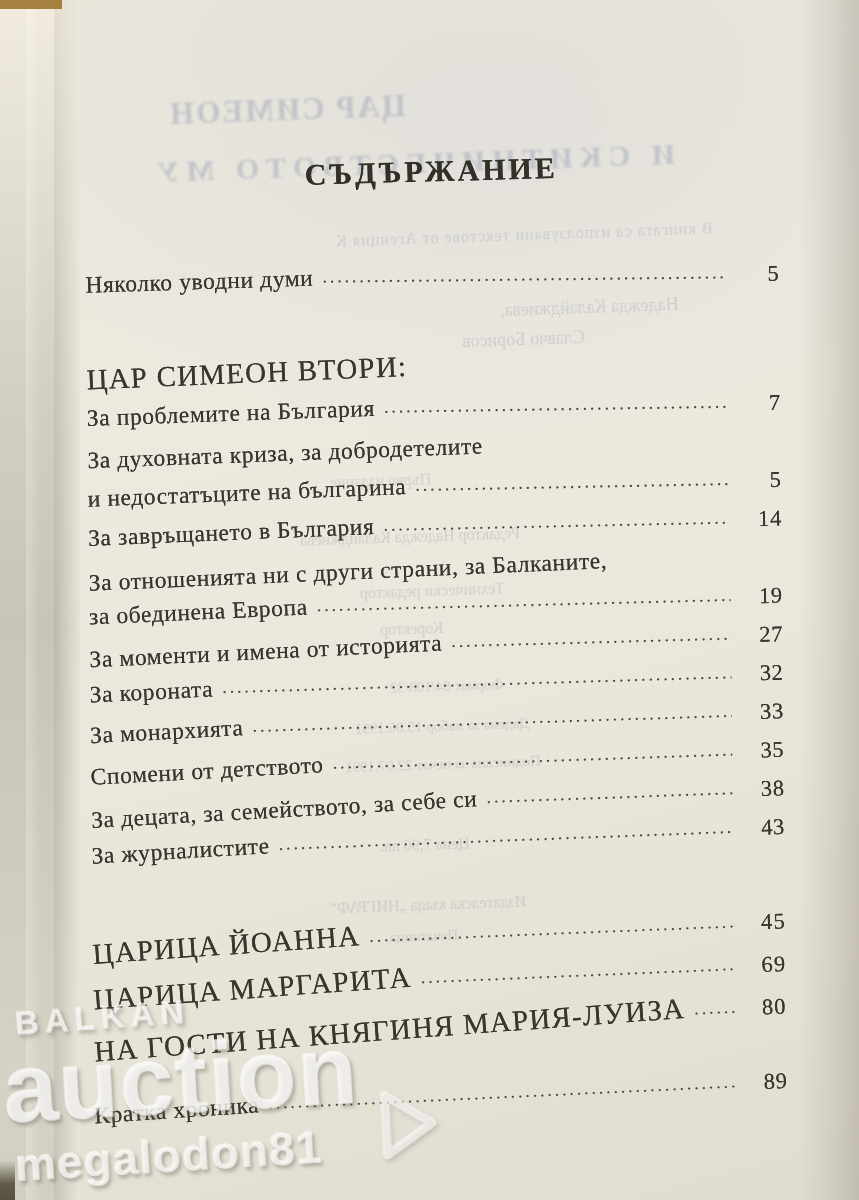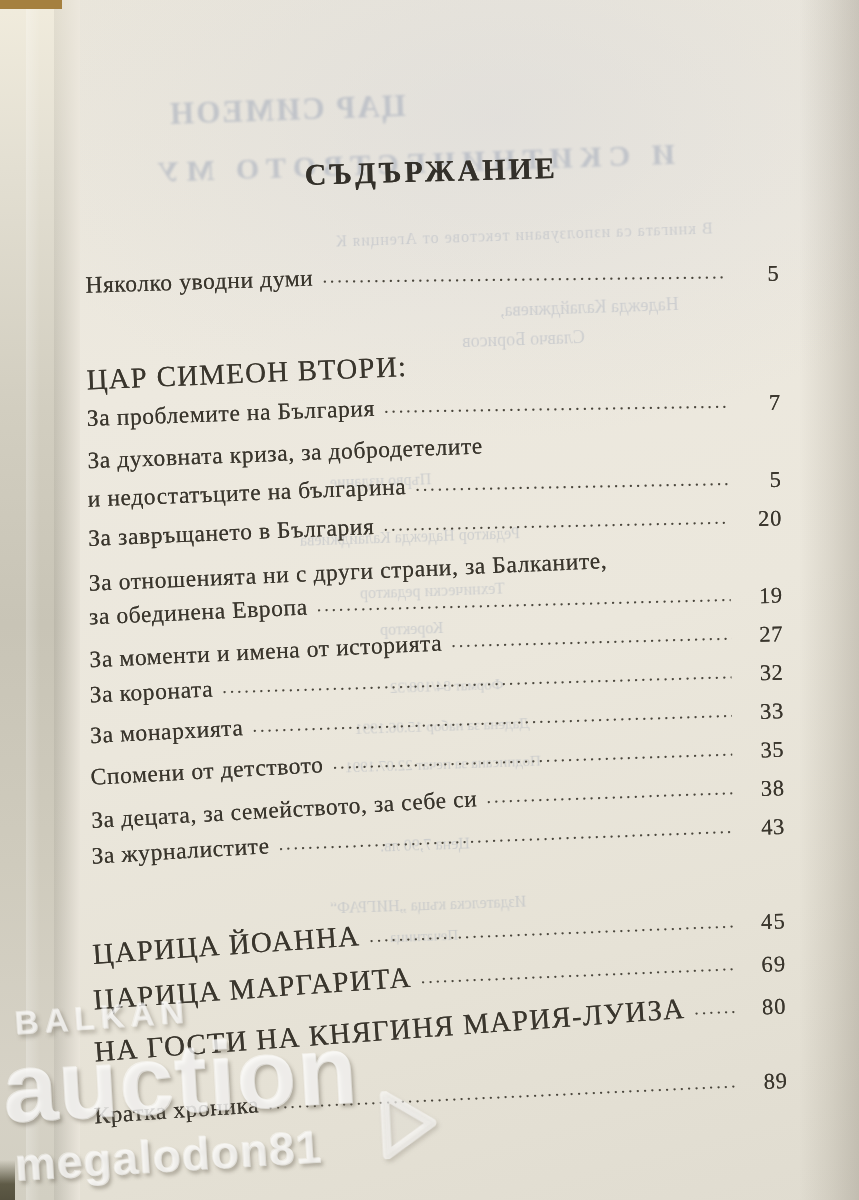--- a/index.html
+++ b/index.html
@@ -156,21 +156,21 @@
           <span class="toc-label">За духовната криза, за добродетелите</span>
         </div>
         <div class="toc-row" style="transform: rotate(-0.48deg);">
           <span class="toc-label">и недостатъците на българина</span>
           <span class="leader-dots">........................................................................................................................</span>
           <span class="page-num">5</span>
         </div>
         <div class="toc-row" style="transform: rotate(-0.6deg);">
           <span class="toc-label">За завръщането в България</span>
           <span class="leader-dots">........................................................................................................................</span>
-          <span class="page-num">20</span>
+          <span class="page-num">14</span>
         </div>
         <div class="toc-row" style="transform: rotate(-0.72deg);">
           <span class="toc-label">За отношенията ни с други страни, за Балканите,</span>
         </div>
         <div class="toc-row" style="transform: rotate(-0.84deg);">
           <span class="toc-label">за обединена Европа</span>
           <span class="leader-dots">........................................................................................................................</span>
           <span class="page-num">19</span>
         </div>
         <div class="toc-row" style="transform: rotate(-0.96deg);">

